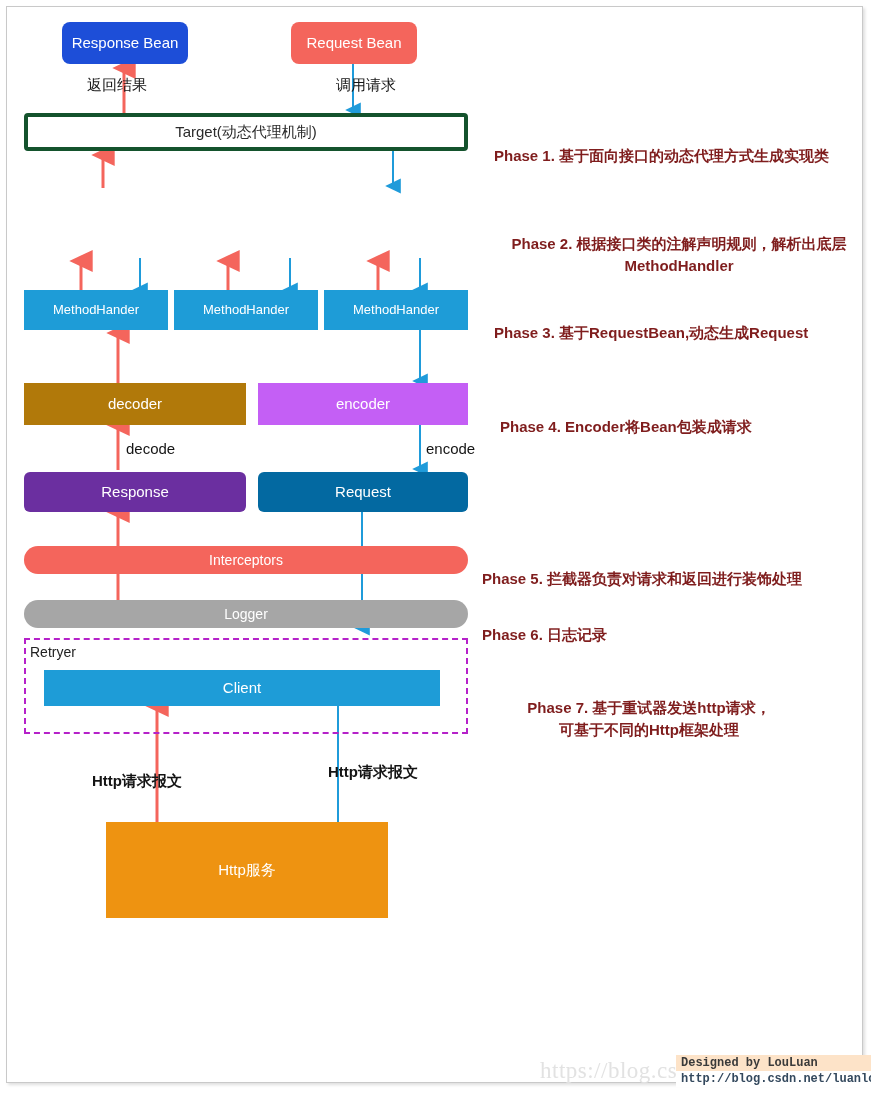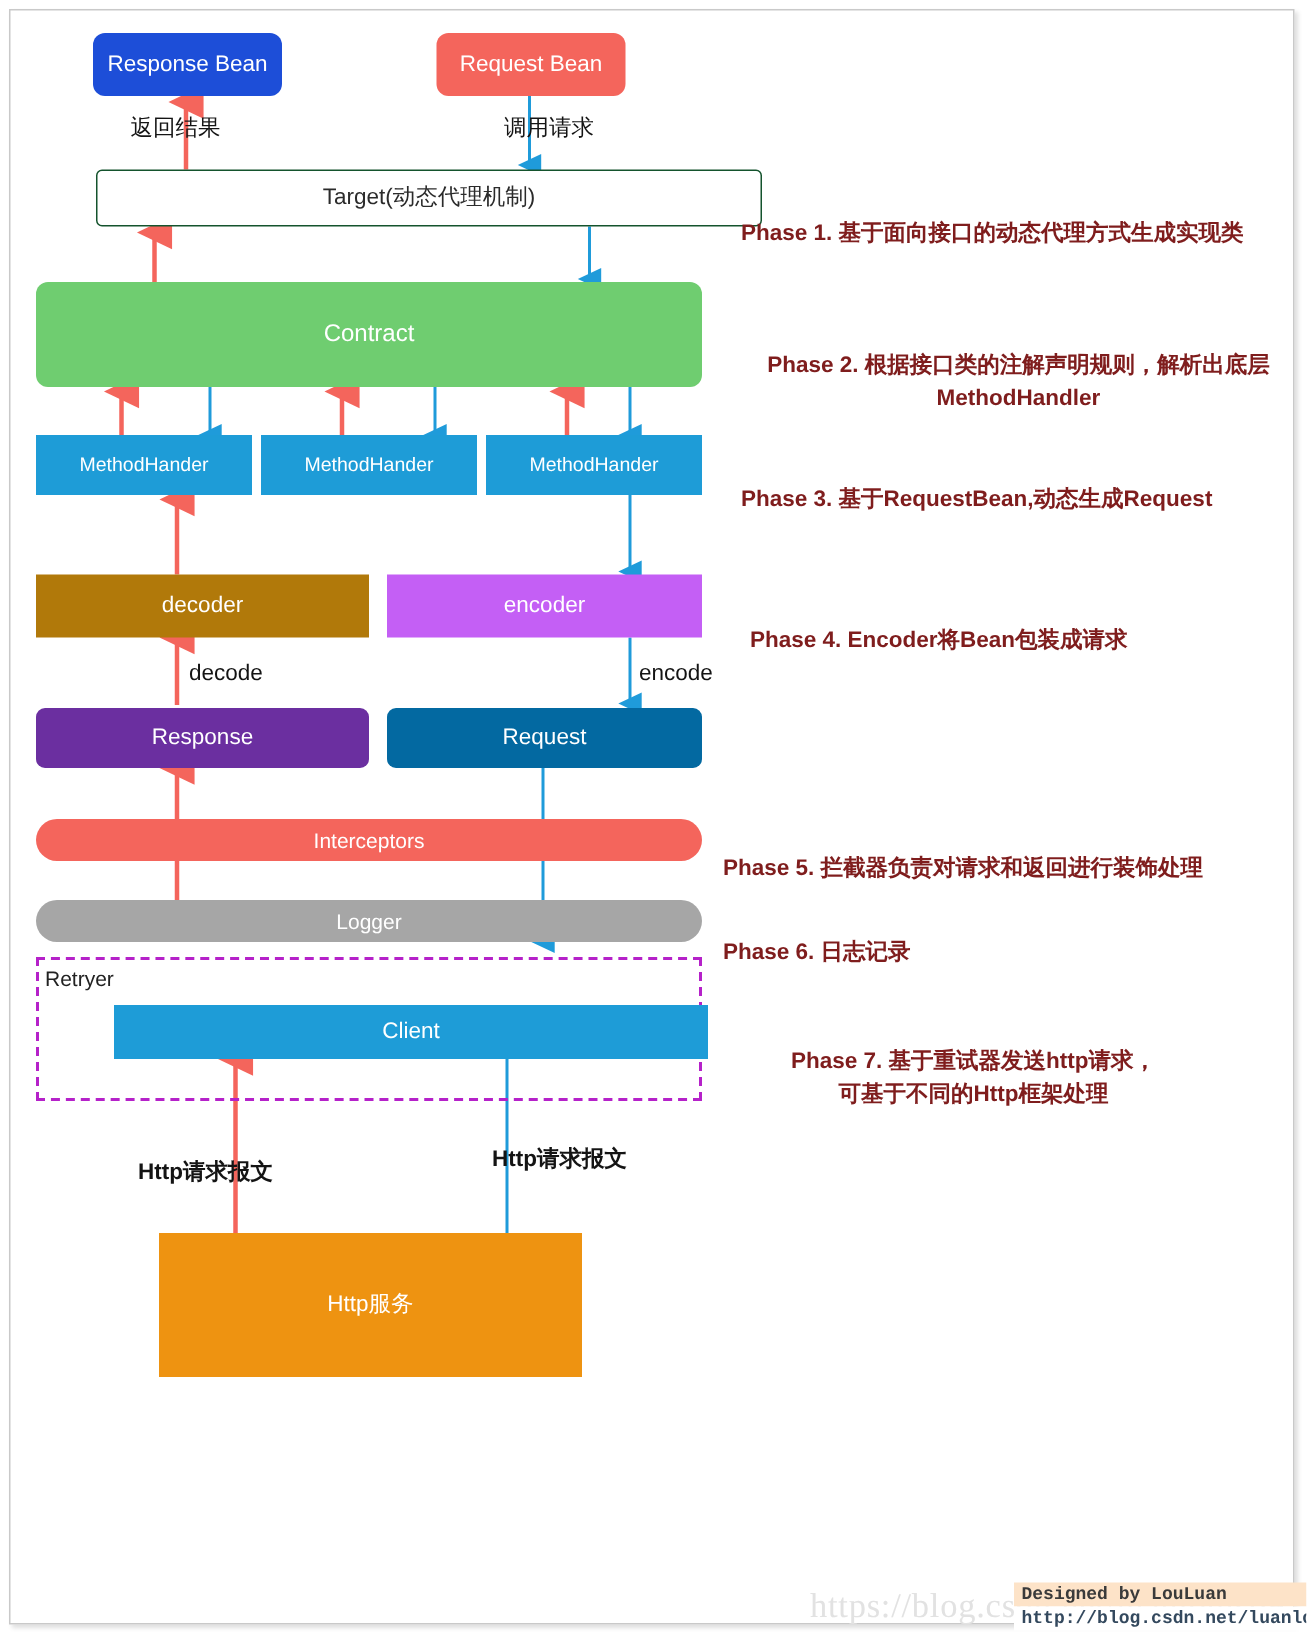--- a/index.html
+++ b/index.html
@@ -44,24 +44,23 @@
   }
 
   .node.sq   { border-radius: 0px; }
   .node.r6   { border-radius: 6px; }
   .node.r8   { border-radius: 8px; }
   .node.pill { border-radius: 999px; }
 
   .node.outline {
     background: #ffffff;
     color: #2b2b2b;
-    border: 1px solid #14532d;
+    border: 4px solid #14532d;
     border-radius: 4px;
     font-size: 15px;
-    margin-left: 40px;
   }
 
   
   .retryer-box {
     position: absolute;
     box-sizing: border-box;
     border: 2px dashed #b521c9;
     background: transparent;
     z-index: 2;
   }
@@ -205,23 +204,20 @@
   </div>
 
   <div class="edge-label" style="left:336px; top:76px;">
     <span>调用请求</span>
   </div>
 
   <div class="node outline" style="left:24px; top:113px; width:444px; height:38px;">
     <span>Target(动态代理机制)</span>
   </div>
 
-  <div class="node r8" style="left:24px; top:188px; width:444px; height:70px; background:#6FCD70; font-size:16px;">
-    <span>Contract</span>
-  </div>
 
   <div class="node sq" style="left:24px; top:290px; width:144px; height:40px; background:#1E9CD7; font-size:13px;">
     <span>MethodHander</span>
   </div>
 
   <div class="node sq" style="left:174px; top:290px; width:144px; height:40px; background:#1E9CD7; font-size:13px;">
     <span>MethodHander</span>
   </div>
 
   <div class="node sq" style="left:324px; top:290px; width:144px; height:40px; background:#1E9CD7; font-size:13px;">
@@ -258,21 +254,21 @@
 
   <div class="node pill" style="left:24px; top:600px; width:444px; height:28px; background:#A6A6A6; font-size:14px;">
     <span>Logger</span>
   </div>
 
   <div class="retryer-box" style="left:24px; top:638px; width:444px; height:96px;"></div>
   <div class="retryer-label" style="left:30px; top:644px;">
     <span>Retryer</span>
   </div>
 
-  <div class="node sq" style="left:44px; top:670px; width:396px; height:36px; background:#1E9CD7; font-size:15px;margin-left:32px;">
+  <div class="node sq" style="left:44px; top:670px; width:396px; height:36px; background:#1E9CD7; font-size:15px;">
     <span>Client</span>
   </div>
 
   <div class="edge-label bold" style="left:92px; top:772px;">
     <span>Http请求报文</span>
   </div>
 
   <div class="edge-label bold" style="left:328px; top:763px;">
     <span>Http请求报文</span>
   </div>

